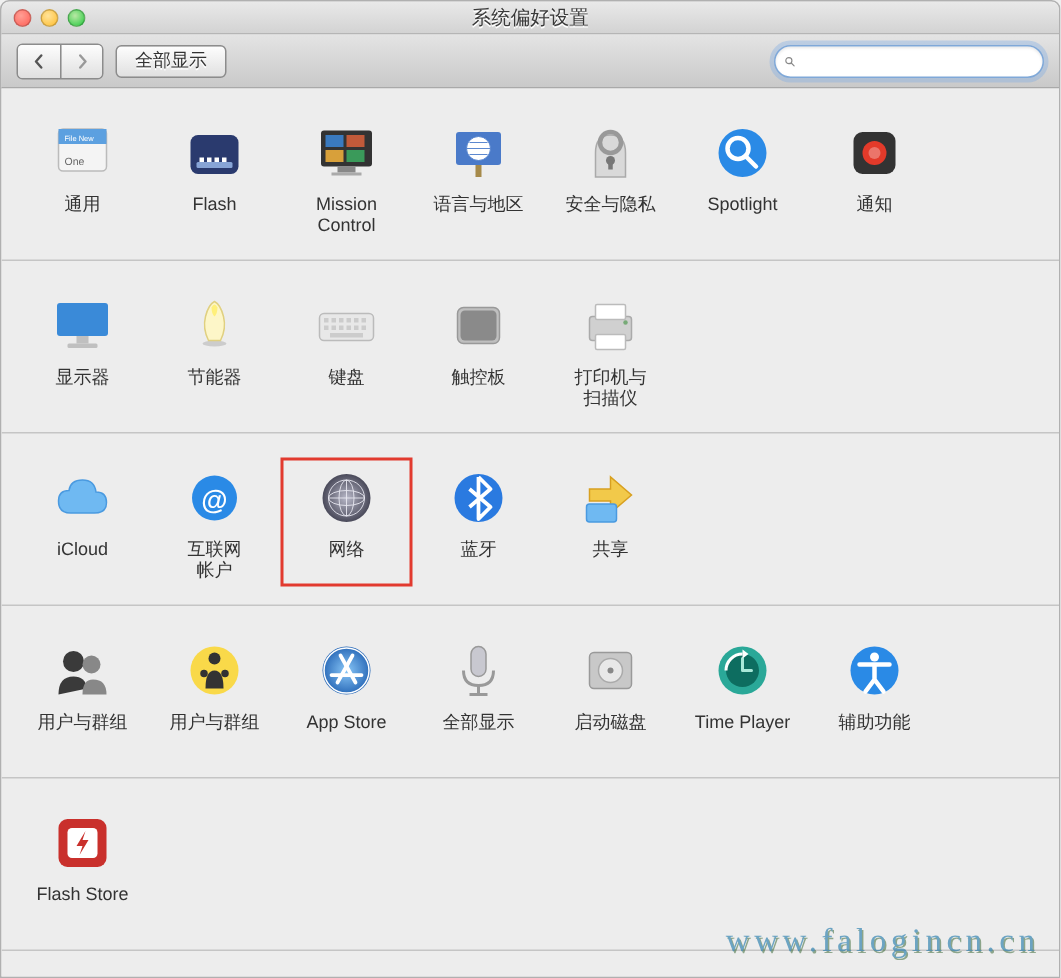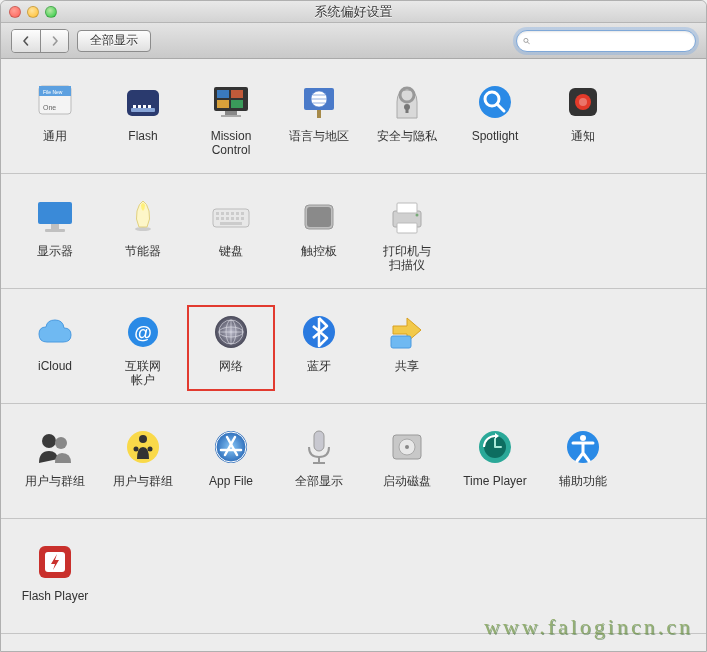--- a/index.html
+++ b/index.html
@@ -99,21 +99,21 @@
   padding: 4px 0;
   cursor: default;
 }
 .item.highlight { outline: 2px solid #e23a2f; outline-offset: -2px; }
 .iconbox { width:56px; height:46px; display:flex; align-items:center; justify-content:center; }
 .label { font-size:12px; color:#333; line-height:14px; margin-top:4px; min-height:28px; white-space:pre-line;}
 .watermark {
   position:absolute; bottom:12px; right:14px;
   font-family: Georgia, serif;
   font-size: 22px; letter-spacing:3px;
-  color:#4d7c0f; opacity:0.55;
+  color:#0369a1; opacity:0.55;
   text-shadow: 1px 1px 0 #3d6b3a;
   pointer-events:none;
 }
 </style>
 </head>
 <body>
 
 <div class="window">
   <div class="titlebar">
     <div class="traffic">
@@ -399,21 +399,21 @@
                   </radialGradient>
                 </defs>
                 <g stroke="#fff" stroke-width="2.5" stroke-linecap="round" fill="none">
                   <line x1="16" y1="30" x2="26" y2="12"></line>
                   <line x1="28" y1="30" x2="18" y2="12"></line>
                   <line x1="12" y1="25" x2="32" y2="25"></line>
                 </g>
                 <circle cx="22" cy="22" r="15" fill="none" stroke="#fff" stroke-width="1"></circle>
               </svg>
             </div>
-            <div class="label">App File</div>
+            <div class="label">App Store</div>
           </div>
           <div class="item">
             <div class="iconbox">
               <svg width="44" height="44" viewBox="0 0 44 44">
                 <rect x="17" y="6" width="10" height="20" rx="5" fill="#c8c8d0" stroke="#999"></rect>
                 <path d="M12 22 Q12 32 22 32 Q32 32 32 22" fill="none" stroke="#999" stroke-width="2"></path>
                 <line x1="22" y1="32" x2="22" y2="38" stroke="#999" stroke-width="2"></line>
                 <line x1="16" y1="38" x2="28" y2="38" stroke="#999" stroke-width="2"></line>
               </svg>
             </div>
@@ -456,20 +456,20 @@
       <div class="section">
         <div class="row">
           <div class="item">
             <div class="iconbox">
               <svg width="44" height="44" viewBox="0 0 44 44">
                 <rect x="6" y="6" width="32" height="32" rx="6" fill="#c9302c"></rect>
                 <rect x="12" y="12" width="20" height="20" rx="3" fill="#fff"></rect>
                 <path d="M24 14 L18 24 L22 24 L20 30 L26 20 L22 20 Z" fill="#c9302c"></path>
               </svg>
             </div>
-            <div class="label">Flash Player</div>
+            <div class="label">Flash Store</div>
           </div>
         </div>
       </div>
     </div>
 </div>
 
 <div class="watermark">www.falogincn.cn</div>
 
 </body></html>

